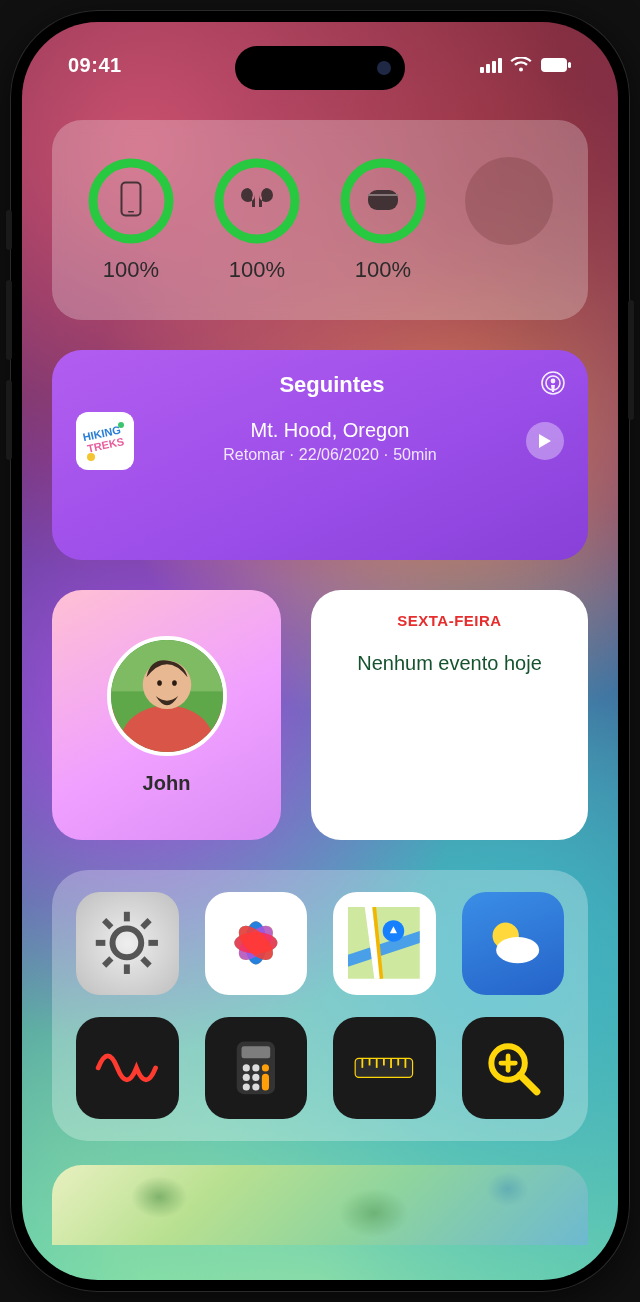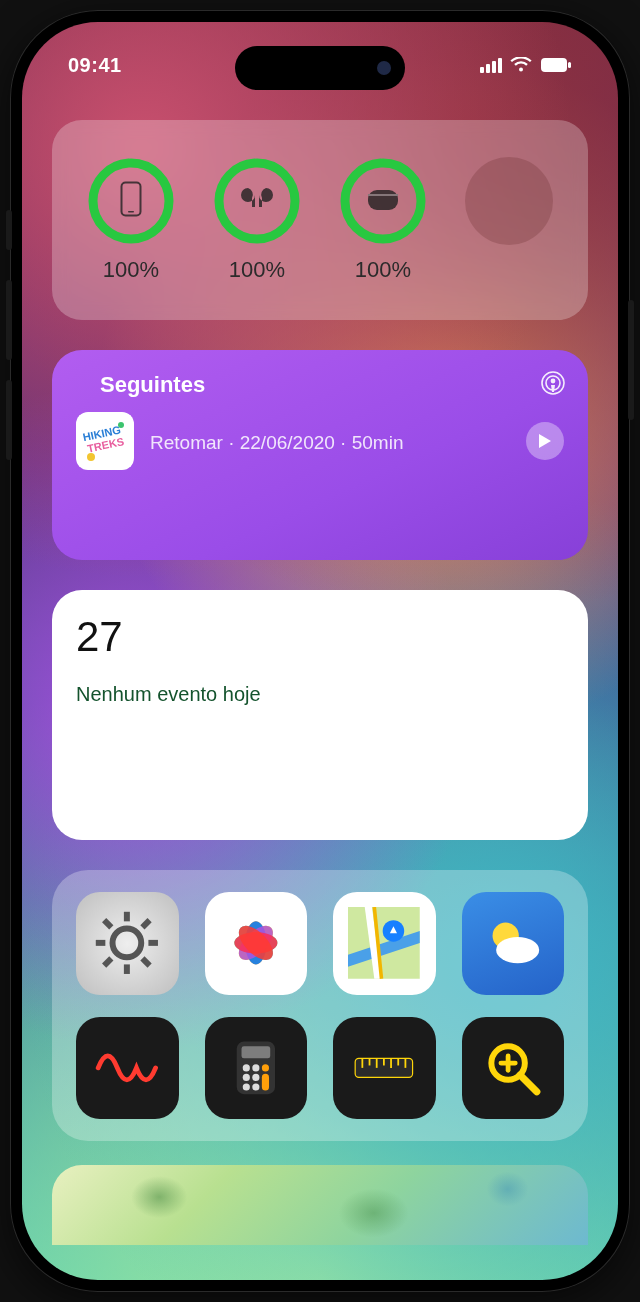--- a/index.html
+++ b/index.html
@@ -1,17 +1,17 @@
 <!DOCTYPE html>
 <html><head>
 <meta charset="utf-8">
 <style>
   * { margin:0; padding:0; box-sizing:border-box; font-family:-apple-system,BlinkMacSystemFont,"SF Pro Text",Helvetica,Arial,sans-serif; -webkit-font-smoothing:antialiased; }
   body { background:#111; display:flex; justify-content:center; padding:10px 0; }
-  .device-frame { width:620px; height:1282px; background:#000; border-radius:88px; padding:12px; box-shadow:0 0 0 1px #2a2a2a inset, 0 10px 40px rgba(0,0,0,.6); position:relative; }
+  .device-frame { width:620px; height:1282px; background:#000; border-radius:88px; padding:12px; box-shadow:0 0 0 1px #2a2a2a inset, 0 10px 40px rgba(0,0,0,.6); position:relative;text-align:center; }
   .side-btn { position:absolute; background:#1a1a1a; border-radius:4px; }
   .side-btn.l1 { left:-4px; top:200px; width:6px; height:40px; }
   .side-btn.l2 { left:-4px; top:270px; width:6px; height:80px; }
   .side-btn.l3 { left:-4px; top:370px; width:6px; height:80px; }
   .side-btn.r1 { right:-4px; top:290px; width:6px; height:120px; }
   .screen { width:100%; height:100%; border-radius:76px; overflow:hidden; position:relative;
     background:
       radial-gradient(circle at 20% 10%, #c9506e 0%, transparent 35%),
       radial-gradient(circle at 75% 8%, #8f3240 0%, transparent 40%),
       radial-gradient(circle at 70% 30%, #ffb36b 0%, transparent 35%),
@@ -44,21 +44,21 @@
 
   
   .podcast { height:210px; background:linear-gradient(155deg,#b25df0 0%,#9a4de8 60%,#8740d8 100%); padding:22px 24px; color:#fff; position:relative; }
   .podcast-title { font-size:22px; font-weight:600; margin-bottom:14px;margin-left:24px; }
   .podcast-app-icon { position:absolute; top:20px; right:22px; opacity:.9; }
   .ep-row { display:flex; align-items:center; gap:16px; }
   .ep-art { width:58px; height:58px; border-radius:12px; background:#fff; display:flex; align-items:center; justify-content:center; overflow:hidden; }
   .ep-art svg { width:52px; height:52px; }
   .ep-text { flex:1; }
   .ep-name { font-size:20px; font-weight:500; line-height:1.2; }
-  .ep-meta { font-size:19px; opacity:.85; margin-top:4px; }
+  .ep-meta { font-size:16px; opacity:.85; margin-top:4px; }
   .play-btn { width:38px; height:38px; border-radius:50%; background:rgba(255,255,255,.35); display:flex; align-items:center; justify-content:center; }
 
   
   .row-2 { display:flex; gap:30px; }
   .small { flex:1; height:250px; border-radius:30px; }
   .contact { background:linear-gradient(150deg,#ffc0d3 0%,#f0a0ff 55%,#d98cf5 100%); display:flex; flex-direction:column; align-items:center; justify-content:center; gap:16px; }
   .avatar { width:120px; height:120px; border-radius:50%; border:4px solid #fff; overflow:hidden; background:radial-gradient(circle at 50% 35%, #f2c9a0 0 30%, transparent 31%), radial-gradient(circle at 50% 90%, #d8564a 0 55%, transparent 56%), linear-gradient(180deg,#6fb359 0%,#4d9340 100%); position:relative; }
   .avatar svg { width:100%; height:100%; }
   .contact-name { font-size:20px; font-weight:700; color:#2c2c2c; }
   .calendar { background:#fff; padding:22px 24px; display:flex; flex-direction:column; }
@@ -184,33 +184,56 @@
                 <rect width="52" height="52" fill="#fff"></rect>
                 <g transform="translate(6 10) rotate(-12 20 20)">
                   <text x="0" y="12" font-size="11" font-weight="900" fill="#2b7fd6">HIKING</text>
                   <text x="2" y="24" font-size="11" font-weight="900" fill="#e85d9e">TREKS</text>
                 </g>
                 <circle cx="12" cy="42" r="4" fill="#f2c531"></circle>
                 <circle cx="42" cy="10" r="3" fill="#3cc46e"></circle>
               </svg>
           </div>
           <div class="ep-text">
+            <div class="ep-name">Mt. Hood, Oregon</div>
             <div class="ep-meta">Retomar · 22/06/2020 · 50min</div>
           </div>
           <div class="play-btn">
             <svg width="14" height="16" viewBox="0 0 14 16">
                 <path d="M1 1l12 7-12 7z" fill="#fff"></path>
               </svg>
           </div>
         </div>
       </div>
 
       <div class="row-2">
+        <div class="small contact">
+          <div class="avatar">
+            <svg viewBox="0 0 120 120">
+                <defs>
+                  <clipPath id="c">
+                    <circle cx="60" cy="60" r="60"></circle>
+                  </clipPath>
+                </defs>
+                <g clip-path="url(#c)">
+                  <rect width="120" height="120" fill="#5fa84a"></rect>
+                  <rect y="0" width="120" height="55" fill="#7fbb63"></rect>
+                  <ellipse cx="60" cy="110" rx="50" ry="40" fill="#d95548"></ellipse>
+                  <circle cx="60" cy="48" r="26" fill="#e8b892"></circle>
+                  <path d="M38 40q22-28 44 0q-4-16-22-18t-22 18z" fill="#3b2a20"></path>
+                  <path d="M48 60q12 10 24 0q-6 10-12 10t-12-10z" fill="#3b2a20"></path>
+                  <ellipse cx="52" cy="46" rx="2.5" ry="3" fill="#2a1a12"></ellipse>
+                  <ellipse cx="68" cy="46" rx="2.5" ry="3" fill="#2a1a12"></ellipse>
+                </g>
+              </svg>
+          </div>
+          <div class="contact-name">John</div>
+        </div>
         <div class="small calendar">
-          <div class="cal-date">27</div>
+          <div class="cal-day">SEXTA-FEIRA</div>
           <div class="cal-msg">Nenhum evento hoje</div>
         </div>
       </div>
 
       <div class="app-folder">
         <div class="app" style="background:radial-gradient(circle,#eee,#bfbfbf)">
           <svg viewBox="0 0 60 60">
               <circle cx="30" cy="30" r="12" fill="none" stroke="#555" stroke-width="5"></circle>
               <g stroke="#555" stroke-width="5">
                 <line x1="30" y1="4" x2="30" y2="12"></line>

